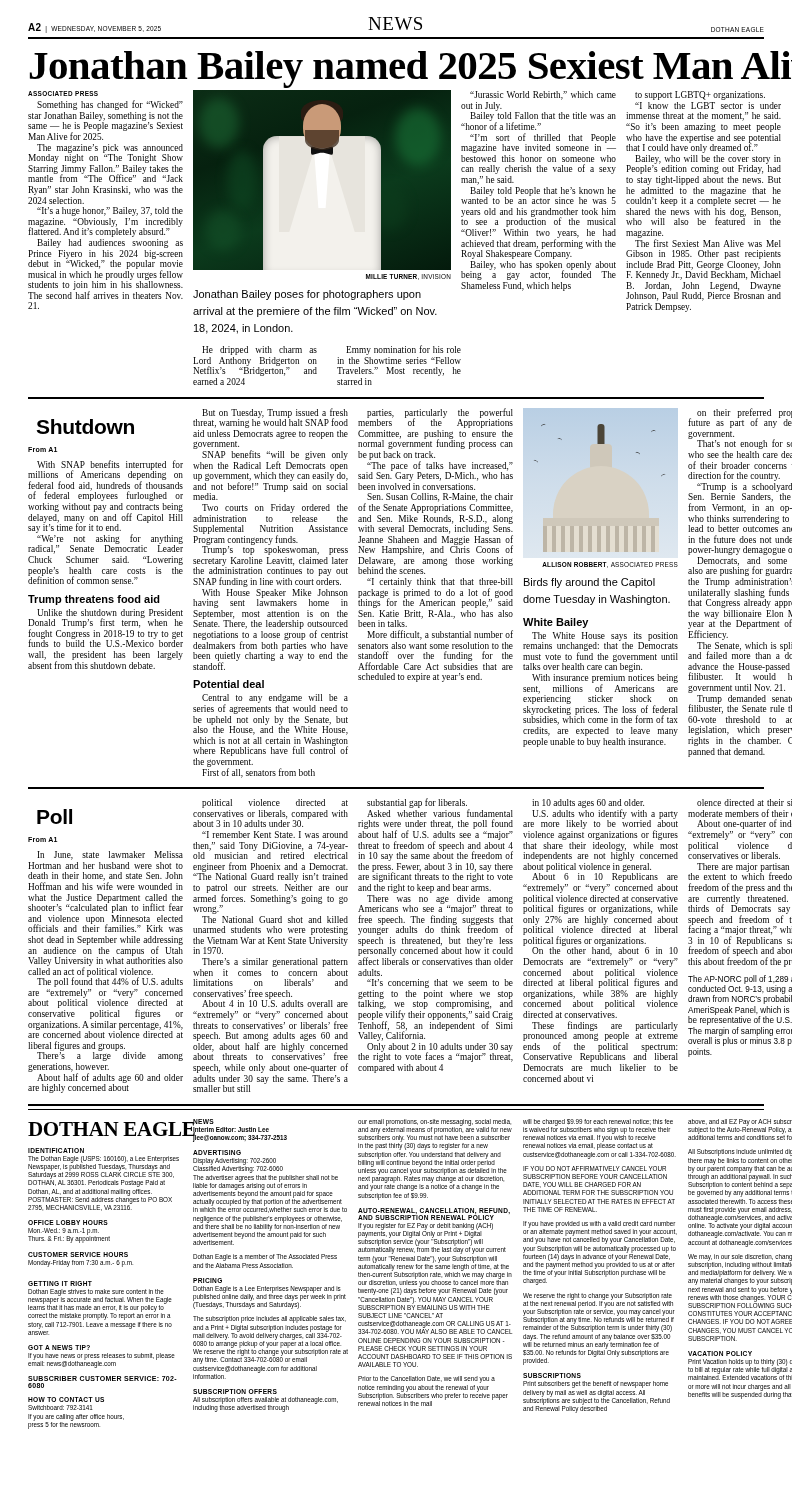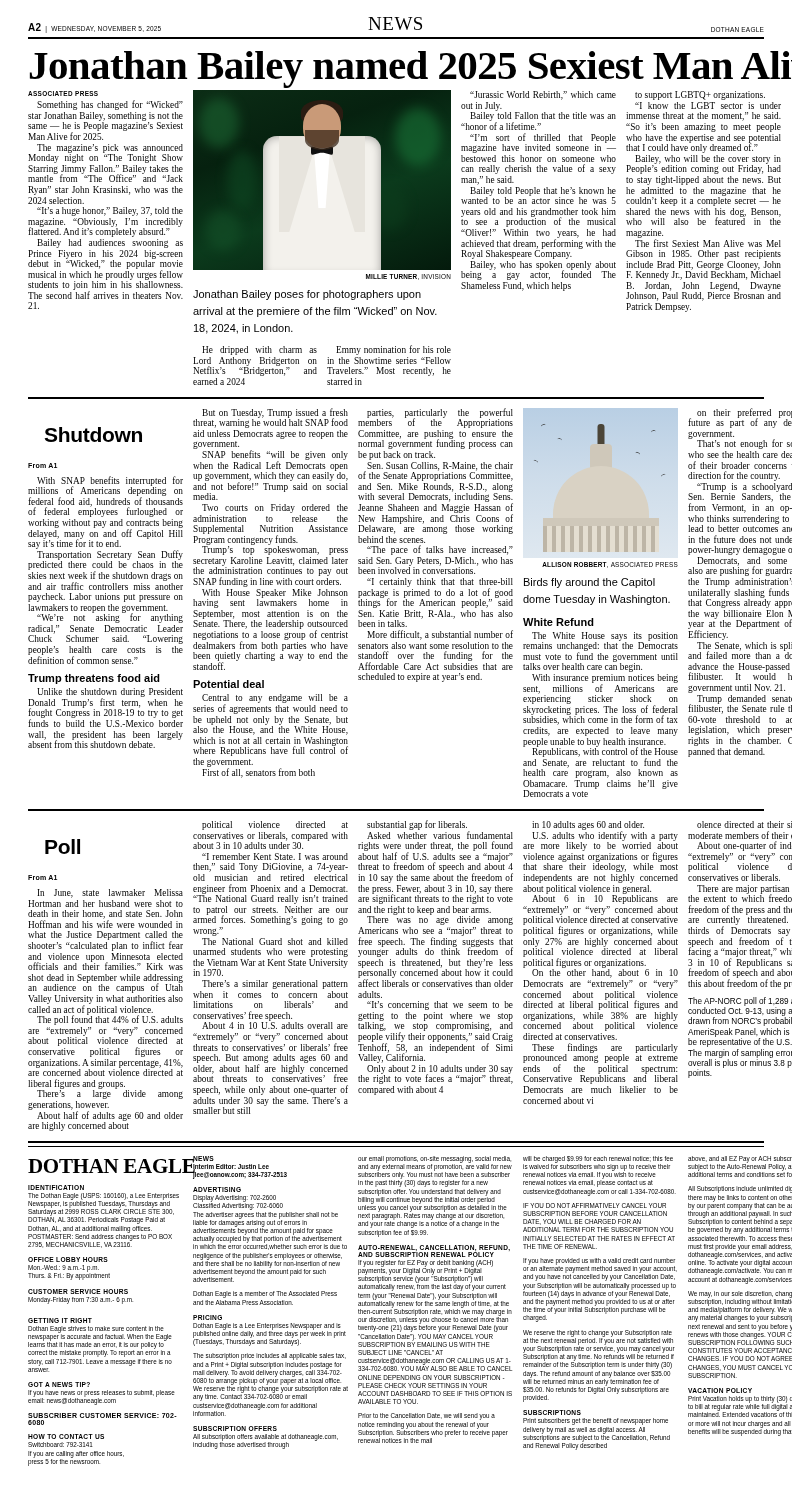--- a/index.html
+++ b/index.html
@@ -54,21 +54,21 @@
     -webkit-hyphens:auto;
   }
   .subhead{
     font-family:"Liberation Sans",sans-serif;
     font-weight:700;font-size:11px;line-height:13px;
     margin:6px 0 2px 0;
   }
   .sechead{
     font-family:"Liberation Sans",sans-serif;
     font-weight:700;font-size:21px;line-height:22px;letter-spacing:-.3px;
-    margin:16px;
+    margin:8px;
   }
   .fromline{
     font-family:"Liberation Sans",sans-serif;
     font-weight:700;font-size:7px;letter-spacing:.2px;
     margin:4px 0 7px 0;
   }
 
   
   .topstory{margin:4px 28px 0 28px;display:flex;gap:10px;}
   .col-narrow{width:155px;flex:0 0 155px;}
@@ -105,21 +105,21 @@
 
   .credit{
     font-family:"Liberation Sans",sans-serif;font-size:6.4px;letter-spacing:.2px;
     text-transform:uppercase;text-align:right;margin:3px 0 3px 0;font-weight:400;
   }
   .credit b{font-weight:700;}
   .caption{
     font-family:"Liberation Sans",sans-serif;font-size:11px;line-height:17px;
     margin:6px 0 8px 0;
   }
-  .photo-sub{display:flex;gap:10px;}
+  .photo-sub{display:flex;gap:20px;}
   .photo-sub .c{width:124px;flex:0 0 124px;}
 
   
   .section{margin:0 28px;}
   .cols4{display:flex;gap:10px;}
   .c4{width:155px;flex:0 0 155px;}
 
   .divider-dbl{margin:9px 28px 9px 28px;border-top:2.2px solid #000;}
   .divider-dbl2{margin:9px 28px 8px 28px;height:3px;border-top:2px solid #000;border-bottom:1px solid #000;}
 
@@ -239,41 +239,40 @@
 
   <div class="divider-dbl"></div>
 
   <div class="section">
     <div class="cols4">
 
       <div class="c4">
         <div class="sechead">Shutdown</div>
         <div class="fromline">From A1</div>
         <p class="body">With SNAP benefits interrupted for millions of Americans depending on federal food aid, hundreds of thousands of federal employees furloughed or working without pay and contracts being delayed, many on and off Capitol Hill say it’s time for it to end.</p>
-        <p class="body">Transportation Secretary Sean Duffy predicted there could be chaos in the skies next week if the shutdown drags on and air traffic controllers miss another paycheck. Labor unions put pressure on lawmakers to reopen the government.</p>
         <p class="body">“We’re not asking for anything radical,” Senate Democratic Leader Chuck Schumer said. “Lowering people’s health care costs is the definition of common sense.”</p>
         <div class="subhead">Trump threatens food aid</div>
         <p class="body">Unlike the shutdown during President Donald Trump’s first term, when he fought Congress in 2018-19 to try to get funds to build the U.S.-Mexico border wall, the president has been largely absent from this shutdown debate.</p>
       </div>
 
       <div class="c4">
         <p class="body">But on Tuesday, Trump issued a fresh threat, warning he would halt SNAP food aid unless Democrats agree to reopen the government.</p>
         <p class="body">SNAP benefits “will be given only when the Radical Left Democrats open up government, which they can easily do, and not before!” Trump said on social media.</p>
         <p class="body">Two courts on Friday ordered the administration to release the Supplemental Nutrition Assistance Program contingency funds.</p>
         <p class="body">Trump’s top spokeswoman, press secretary Karoline Leavitt, claimed later the administration continues to pay out SNAP funding in line with court orders.</p>
         <p class="body">With House Speaker Mike Johnson having sent lawmakers home in September, most attention is on the Senate. There, the leadership outsourced negotiations to a loose group of centrist dealmakers from both parties who have been quietly charting a way to end the standoff.</p>
         <div class="subhead">Potential deal</div>
         <p class="body">Central to any endgame will be a series of agreements that would need to be upheld not only by the Senate, but also the House, and the White House, which is not at all certain in Washington where Republicans have full control of the government.</p>
         <p class="body">First of all, senators from both</p>
       </div>
 
       <div class="c4">
         <p class="body">parties, particularly the powerful members of the Appropriations Committee, are pushing to ensure the normal government funding process can be put back on track.</p>
+        <p class="body">“The pace of talks have increased,” said Sen. Gary Peters, D-Mich., who has been involved in conversations.</p>
         <p class="body">Sen. Susan Collins, R-Maine, the chair of the Senate Appropriations Committee, and Sen. Mike Rounds, R-S.D., along with several Democrats, including Sens. Jeanne Shaheen and Maggie Hassan of New Hampshire, and Chris Coons of Delaware, are among those working behind the scenes.</p>
-        <p class="body">“The pace of talks have increased,” said Sen. Gary Peters, D-Mich., who has been involved in conversations.</p>
         <p class="body">“I certainly think that that three-bill package is primed to do a lot of good things for the American people,” said Sen. Katie Britt, R-Ala., who has also been in talks.</p>
         <p class="body">More difficult, a substantial number of senators also want some resolution to the standoff over the funding for the Affordable Care Act subsidies that are scheduled to expire at year’s end.</p>
       </div>
 
       <div class="c4">
         <div class="capitol">
           <div class="bird" style="left:18px;top:16px;--r:-18deg;"></div>
           <div class="bird" style="left:34px;top:30px;--r:12deg;"></div>
           <div class="bird" style="left:10px;top:52px;--r:25deg;"></div>
           <div class="bird" style="right:22px;top:22px;--r:-10deg;"></div>
@@ -283,24 +282,23 @@
           <div class="statue"></div>
           <div class="lantern"></div>
           <div class="dome"></div>
           <div class="drum"></div>
           <div class="colonnade"></div>
         </div>
         <div class="credit">
           <b>ALLISON ROBBERT</b><span>,&nbsp;</span><span>ASSOCIATED PRESS</span>
         </div>
         <div class="caption">Birds fly around the Capitol dome Tuesday in Washington.</div>
-        <div class="subhead" style="margin-top:0">White Refund</div>
+        <div class="subhead" style="margin-top:0">White Bailey</div>
         <p class="body">The White House says its position remains unchanged: that the Democrats must vote to fund the government until talks over health care can begin.</p>
         <p class="body">With insurance premium notices being sent, millions of Americans are experiencing sticker shock on skyrocketing prices. The loss of federal subsidies, which come in the form of tax credits, are expected to leave many people unable to buy health insurance.</p>
-        <p class="body">Republicans, with control of the House and Senate, are reluctant to fund the health care program, also known as Obamacare. Trump claims he’ll give Democrats a vote</p>
       </div>
 
       <div class="c4">
         <p class="body">on their preferred proposal in the future as part of any deal to reopen government.</p>
         <p class="body">That’s not enough for some senators, who see the health care deadlock as part of their broader concerns with Trump’s direction for the country.</p>
         <p class="body">“Trump is a schoolyard bully,” said Sen. Bernie Sanders, the Independent from Vermont, in an op-ed. “Anyone who thinks surrendering to him now will lead to better outcomes and cooperation in the future does not understand how a power-hungry demagogue operates.”</p>
         <p class="body">Democrats, and some Republicans, also are pushing for guardrails to prevent the Trump administration’s practice of unilaterally slashing funds for programs that Congress already approved, by law, the way billionaire Elon Musk did this year at the Department of Government Efficiency.</p>
         <p class="body">The Senate, which is split 53-47, tried and failed more than a dozen times to advance the House-passed bill over the filibuster. It would have funded government until Nov. 21.</p>
         <p class="body">Trump demanded senators nuke the filibuster, the Senate rule that requires a 60-vote threshold to advance most legislation, which preserves minority rights in the chamber. GOP senators panned that demand.</p>
       </div>

